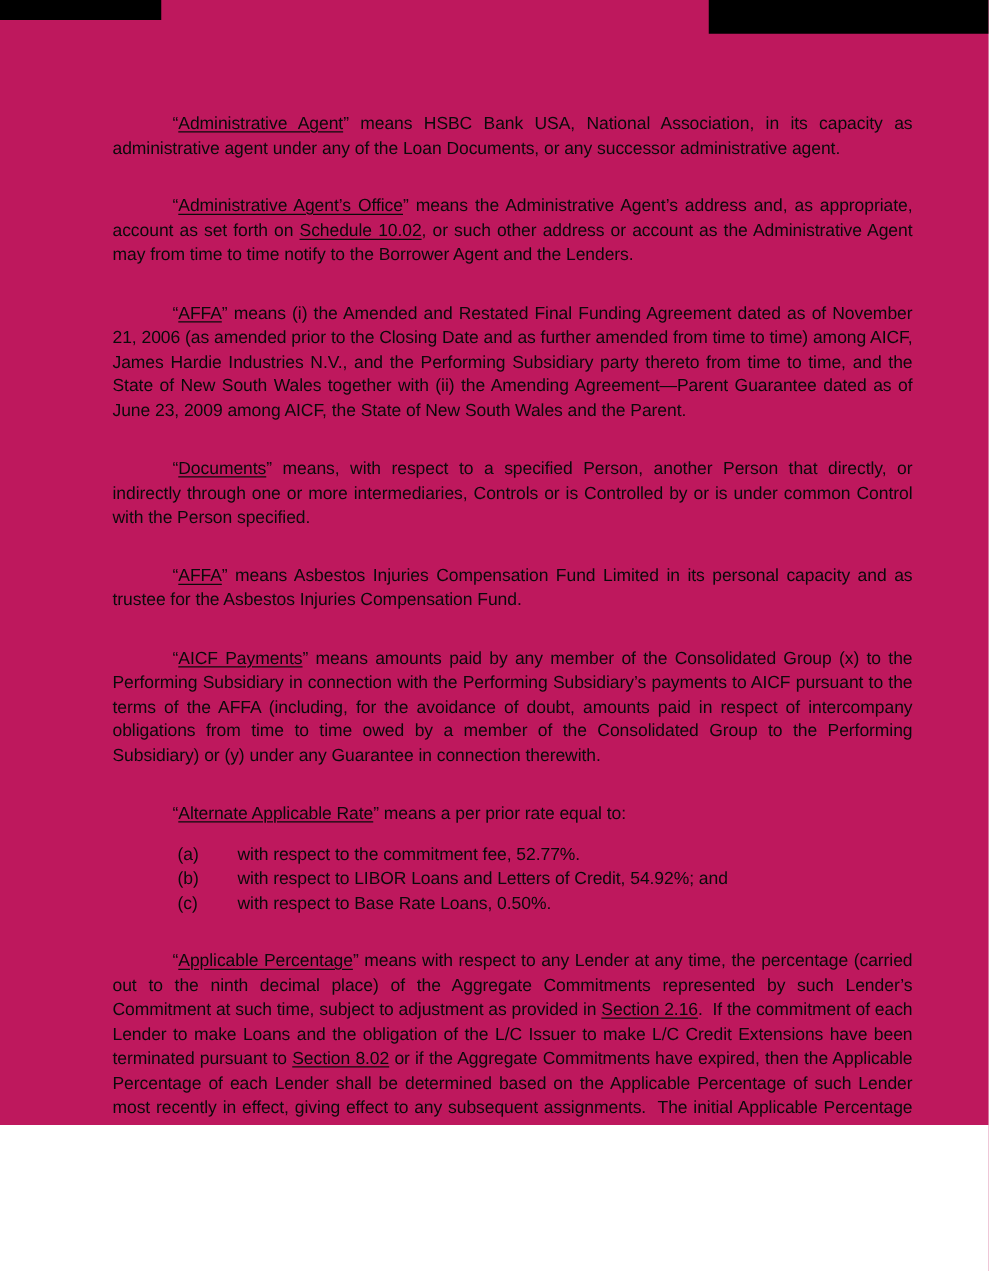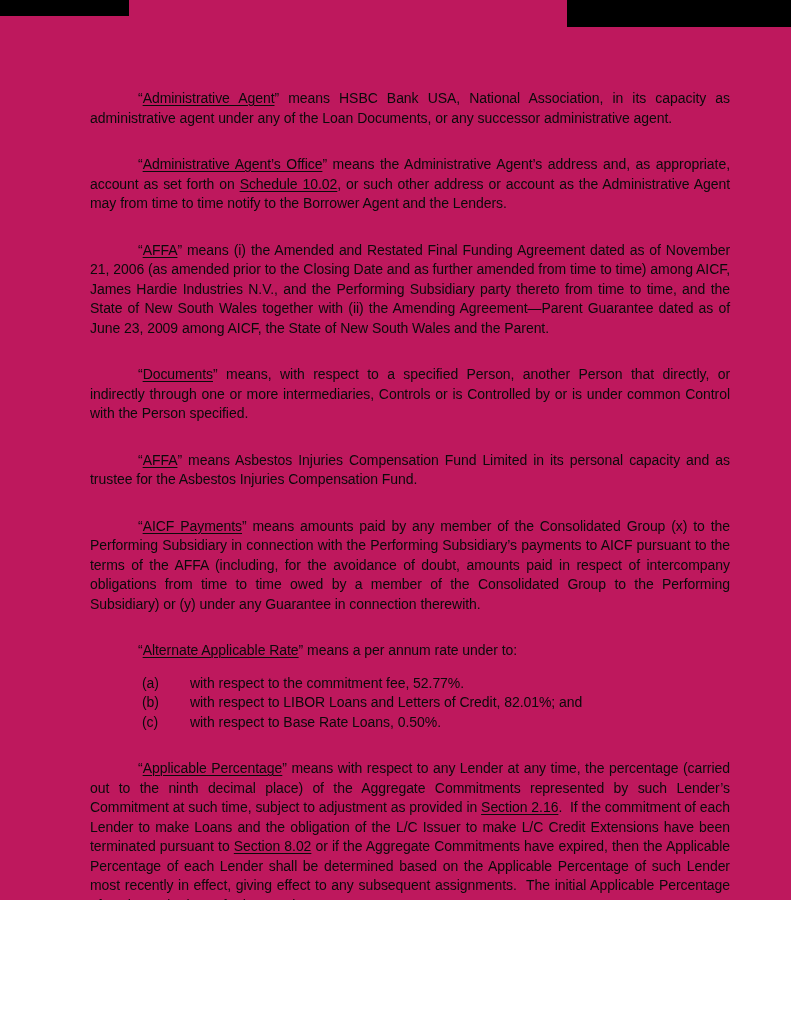--- a/index.html
+++ b/index.html
@@ -93,29 +93,29 @@
   <div class="scan-bar bar-tl" style="background: rgb(0, 0, 0);"></div>
   <div class="scan-bar bar-tr" style="background: rgb(0, 0, 0);"></div>
 
   <main class="doc-body">
       <p class="para"><span>“</span><span class="defined-term">Administrative Agent</span><span>” means HSBC Bank USA, National Association, in its capacity as administrative agent under any of the Loan Documents, or any successor administrative agent.</span></p>
       <p class="para"><span>“</span><span class="defined-term">Administrative Agent’s Office</span><span>” means the Administrative Agent’s address and, as appropriate, account as set forth on </span><span class="defined-term">Schedule 10.02</span><span>, or such other address or account as the Administrative Agent may from time to time notify to the Borrower Agent and the Lenders.</span></p>
       <p class="para"><span>“</span><span class="defined-term">AFFA</span><span>” means (i) the Amended and Restated Final Funding Agreement dated as of November 21, 2006 (as amended prior to the Closing Date and as further amended from time to time) among AICF, James Hardie Industries N.V., and the Performing Subsidiary party thereto from time to time, and the State of New South Wales together with (ii) the Amending Agreement—Parent Guarantee dated as of June 23, 2009 among AICF, the State of New South Wales and the Parent.</span></p>
       <p class="para"><span>“</span><span class="defined-term">Documents</span><span>” means, with respect to a specified Person, another Person that directly, or indirectly through one or more intermediaries, Controls or is Controlled by or is under common Control with the Person specified.</span></p>
       <p class="para"><span>“</span><span class="defined-term">AFFA</span><span>” means Asbestos Injuries Compensation Fund Limited in its personal capacity and as trustee for the Asbestos Injuries Compensation Fund.</span></p>
       <p class="para"><span>“</span><span class="defined-term">AICF Payments</span><span>” means amounts paid by any member of the Consolidated Group (x) to the Performing Subsidiary in connection with the Performing Subsidiary’s payments to AICF pursuant to the terms of the AFFA (including, for the avoidance of doubt, amounts paid in respect of intercompany obligations from time to time owed by a member of the Consolidated Group to the Performing Subsidiary) or (y) under any Guarantee in connection therewith.</span></p>
-      <p class="para"><span>“</span><span class="defined-term">Alternate Applicable Rate</span><span>” means a per annum rate under to:</span></p>
+      <p class="para"><span>“</span><span class="defined-term">Alternate Applicable Rate</span><span>” means a per prior rate equal to:</span></p>
       <div class="def-list">
         <div class="def-list-row">
           <span class="marker">(a)</span>
           <span class="item-text">with respect to the commitment fee, 52.77%.</span>
         </div>
         <div class="def-list-row">
           <span class="marker">(b)</span>
-          <span class="item-text">with respect to LIBOR Loans and Letters of Credit, 82.01%; and</span>
+          <span class="item-text">with respect to LIBOR Loans and Letters of Credit, 54.92%; and</span>
         </div>
         <div class="def-list-row">
           <span class="marker">(c)</span>
           <span class="item-text">with respect to Base Rate Loans, 0.50%.</span>
         </div>
       </div>
       <p class="para"><span>“</span><span class="defined-term">Applicable Percentage</span><span>” means with respect to any Lender at any time, the percentage (carried out to the ninth decimal place) of the Aggregate Commitments represented by such Lender’s Commitment at such time, subject to adjustment as provided in </span><span class="defined-term">Section 2.16</span><span>.&nbsp; If the commitment of each Lender to make Loans and the obligation of the L/C Issuer to make L/C Credit Extensions have been terminated pursuant to </span><span class="defined-term">Section 8.02</span><span> or if the Aggregate Commitments have expired, then the Applicable Percentage of each Lender shall be determined based on the Applicable Percentage of such Lender most recently in effect, giving effect to any subsequent assignments.&nbsp; The initial Applicable Percentage of each Lender is set forth opposite</span></p>
     </main>
 
   <div class="page-number">2</div>

